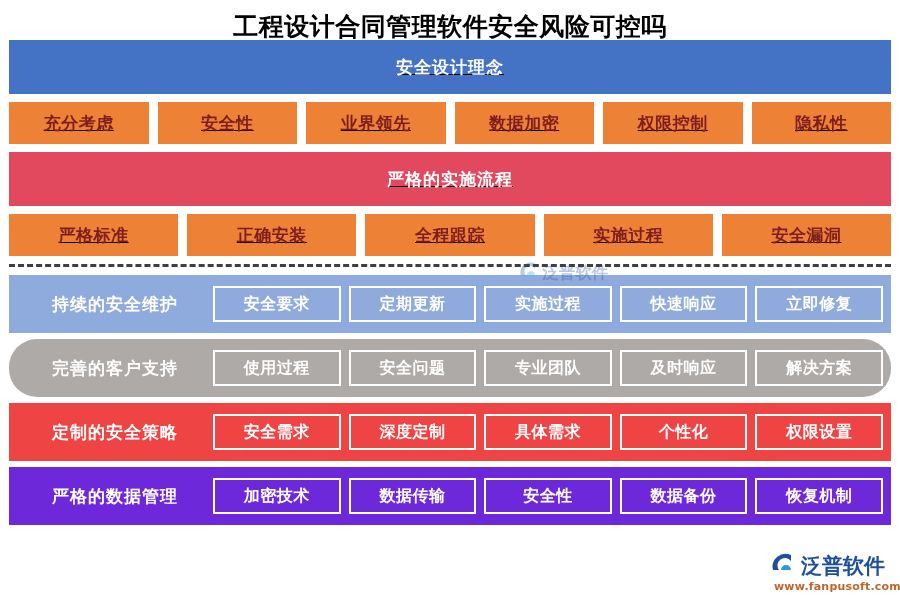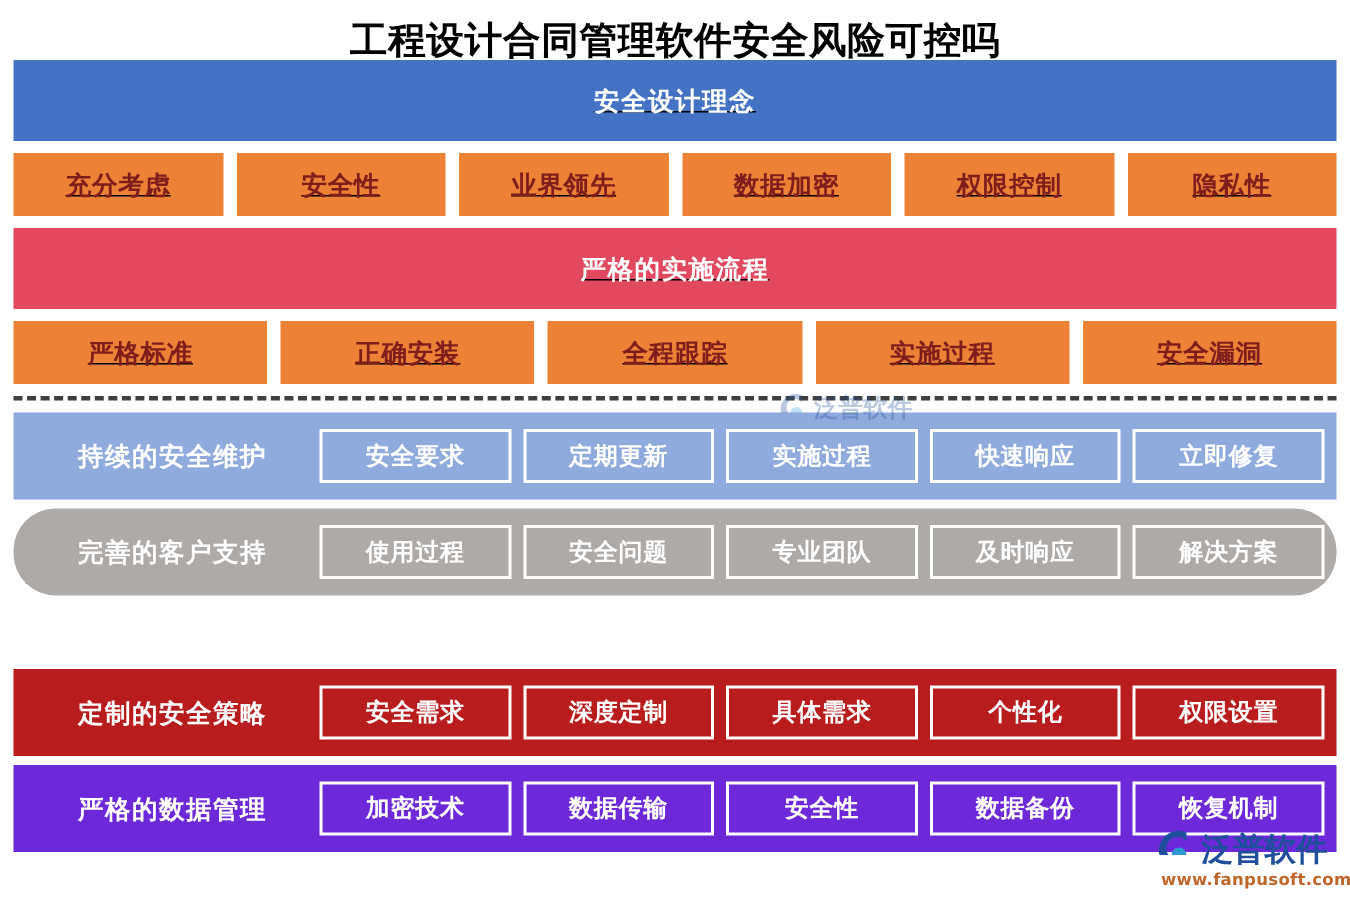--- a/index.html
+++ b/index.html
@@ -117,21 +117,21 @@
     font-weight: 700;
     display: flex;
     align-items: center;
     justify-content: center;
     box-sizing: border-box;
     letter-spacing: 0.5px;
   }
 
   .row-maintenance { background: #8FAADC; }
   .row-support     { background: #ADAAA8; border-radius: 28px; }
-  .row-policy      { background: #b91c1c; margin-top: 43px; }
+  .row-policy      { background: #ef4444; }
   .row-data        { background: #6d28d9; }
 
   
   .watermark {
     position: absolute;
     pointer-events: none;
     display: flex;
     align-items: center;
     opacity: 0.55;
   }

